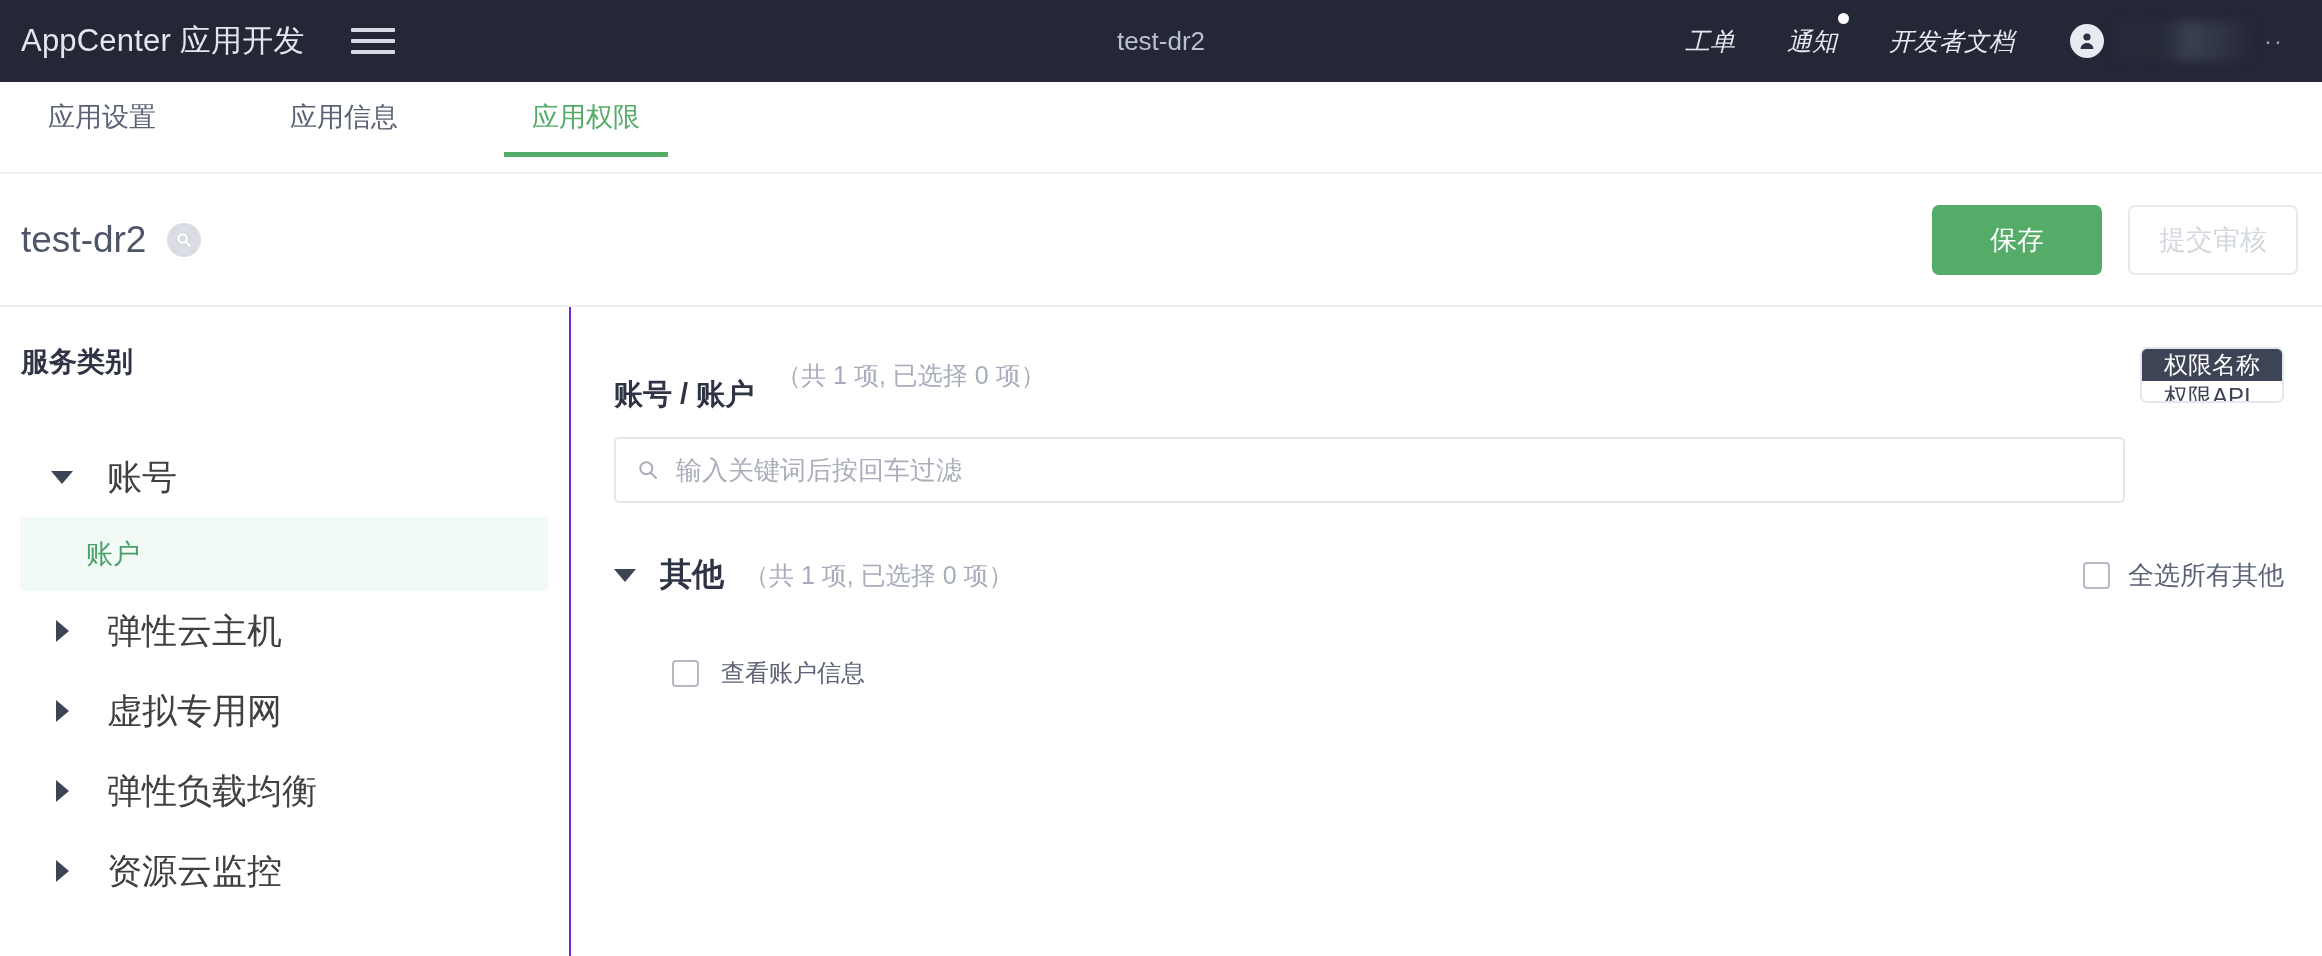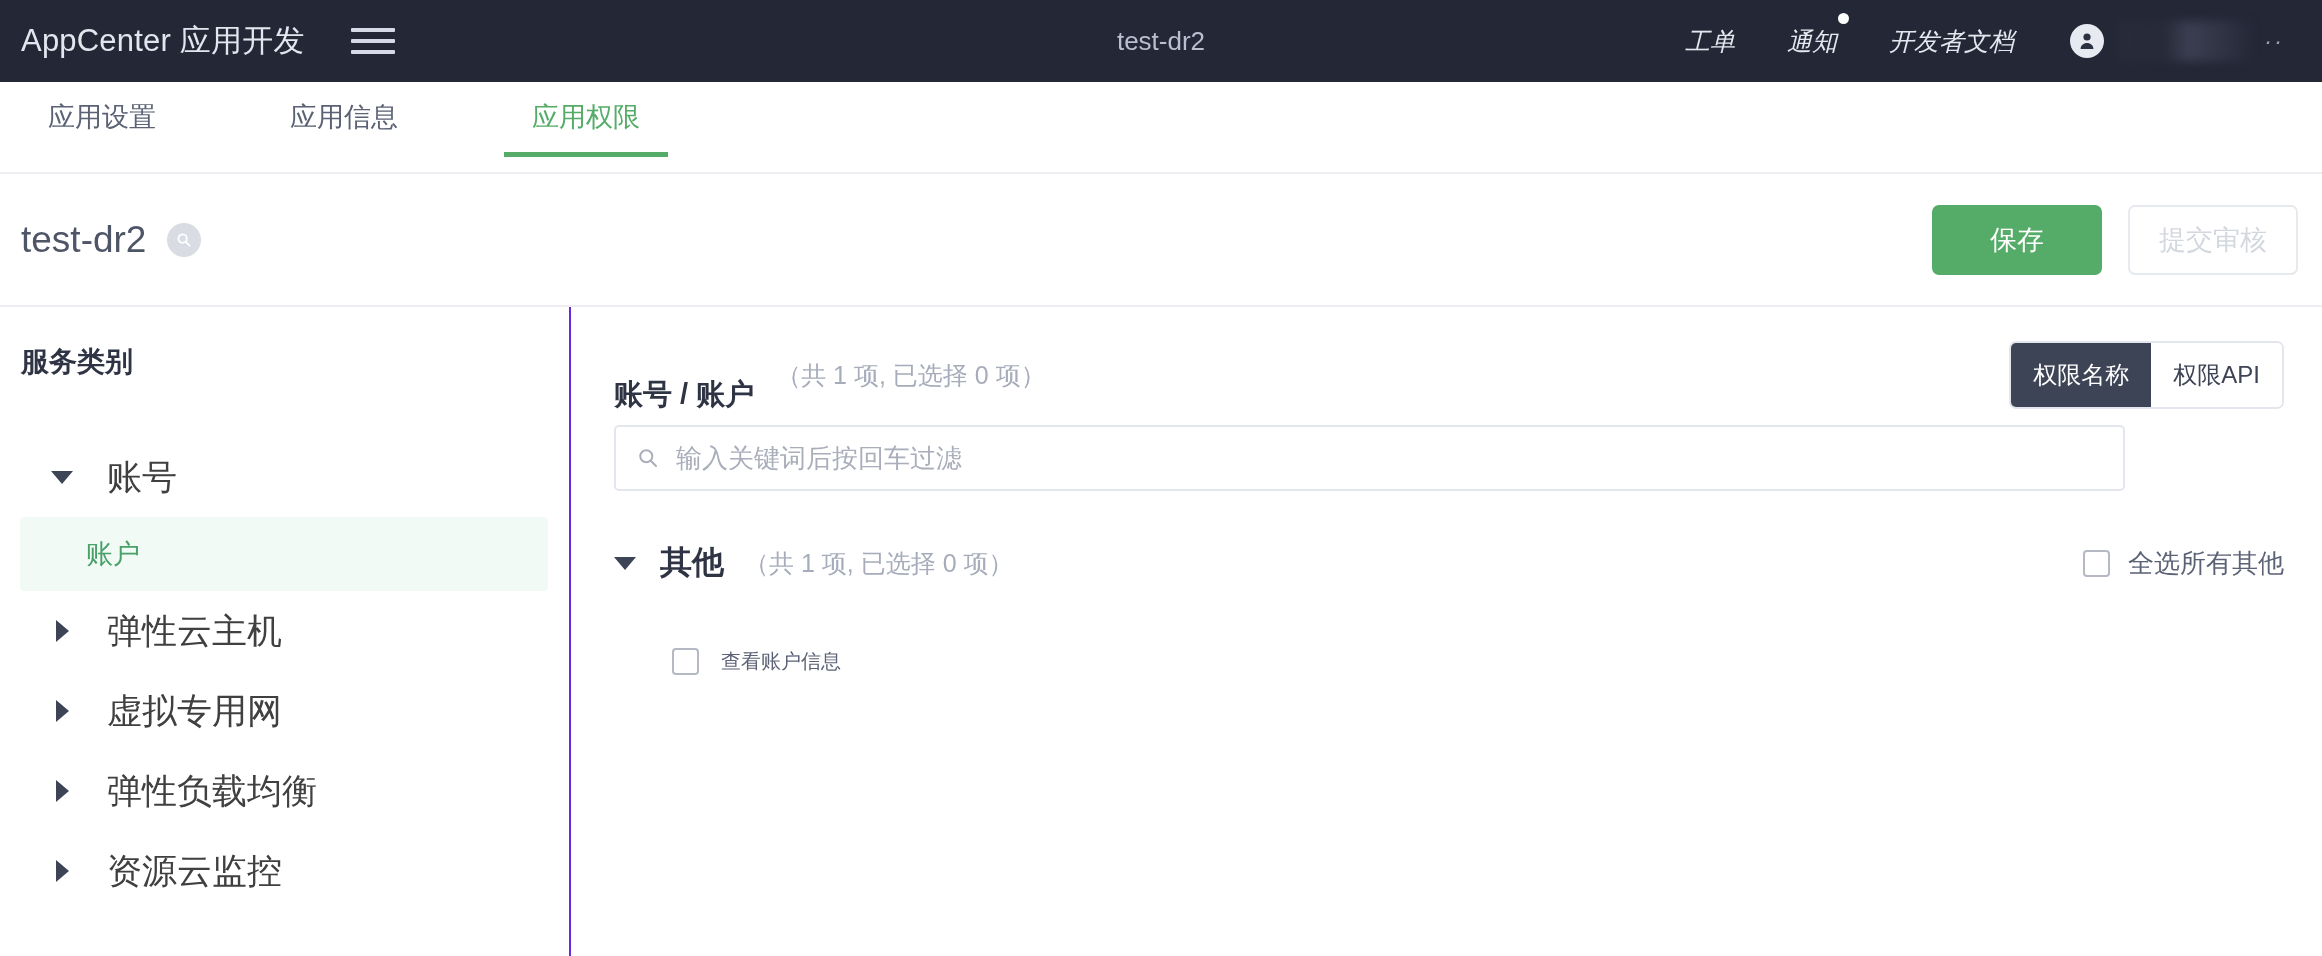--- a/index.html
+++ b/index.html
@@ -268,37 +268,38 @@
     color: #a6acba;
     margin-left: 22px;
     white-space: nowrap;
   }
   .seg {
     margin-left: auto;
     display: flex;
     border-radius: 7px;
     overflow: hidden;
     border: 2px solid #e3e6ec;
-    height: 68px;
+    height: 56px;
+    flex-direction: column;
   }
   .seg-btn {
     font-size: 24px;
     padding: 0 22px;
     display: flex;
     align-items: center;
     background: #ffffff;
     color: #3d4354;
     cursor: pointer;
     white-space: nowrap;
   }
   .seg-btn.active { background: #3c4455; color: #ffffff; }
 
   
   .searchbox {
-    margin-top: 18px;
+    margin-top: 30px;
     height: 66px;
     border: 2px solid #e3e6ec;
     border-radius: 5px;
     display: flex;
     align-items: center;
     padding: 0 20px;
     width: 1511px;
     max-width: 100%;
     background: #fff;
   }
@@ -347,21 +348,21 @@
 
   
   .perm-list { margin-top: 48px; padding-left: 58px; }
   .perm-item {
     display: flex;
     align-items: center;
     height: 48px;
     cursor: pointer;
   }
   .perm-item .cbox-label {
-    font-size: 20px;
+    font-size: 24px;
     color: #5b6275;
     margin-left: 22px;
     white-space: nowrap;
   }
 
   .caret-down { width: 0; height: 0; border-left: 11px solid transparent; border-right: 11px solid transparent; border-top: 13px solid #3c4455; }
   .caret-right { width: 0; height: 0; border-top: 11px solid transparent; border-bottom: 11px solid transparent; border-left: 13px solid #3c4455; }
 </style>
 </head>
 <body>

